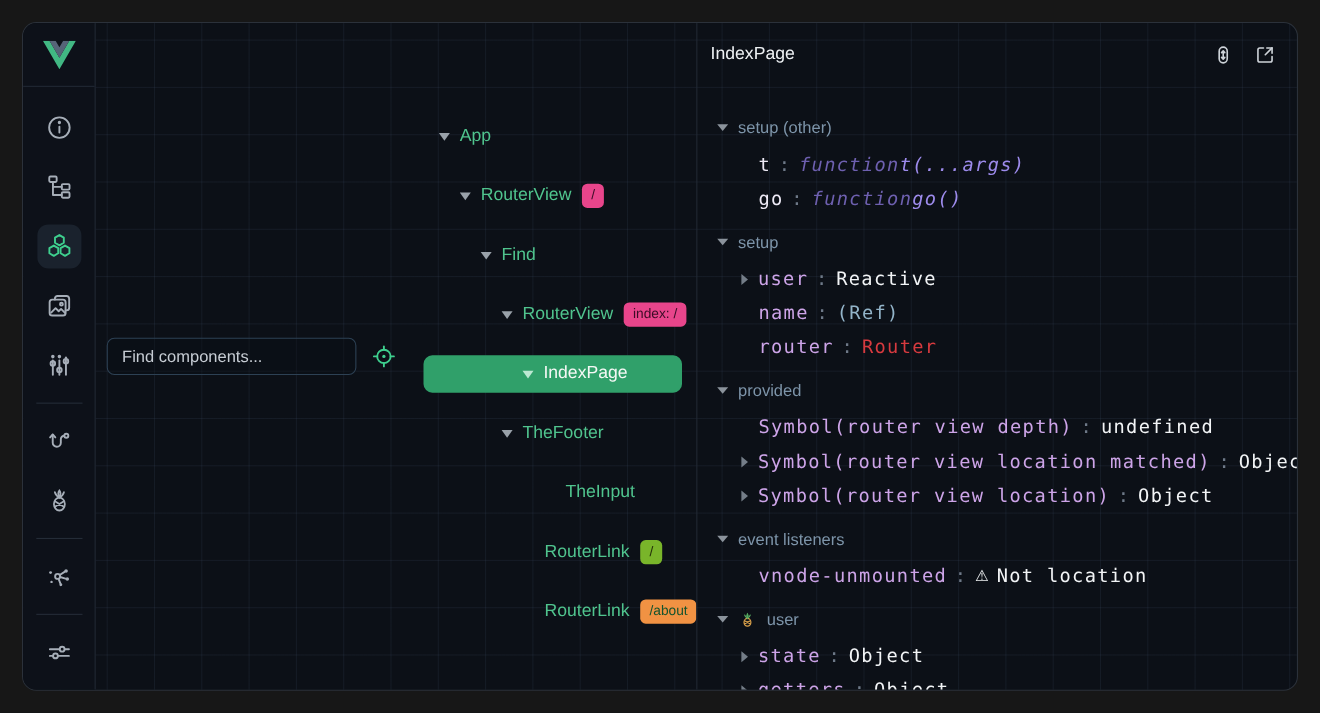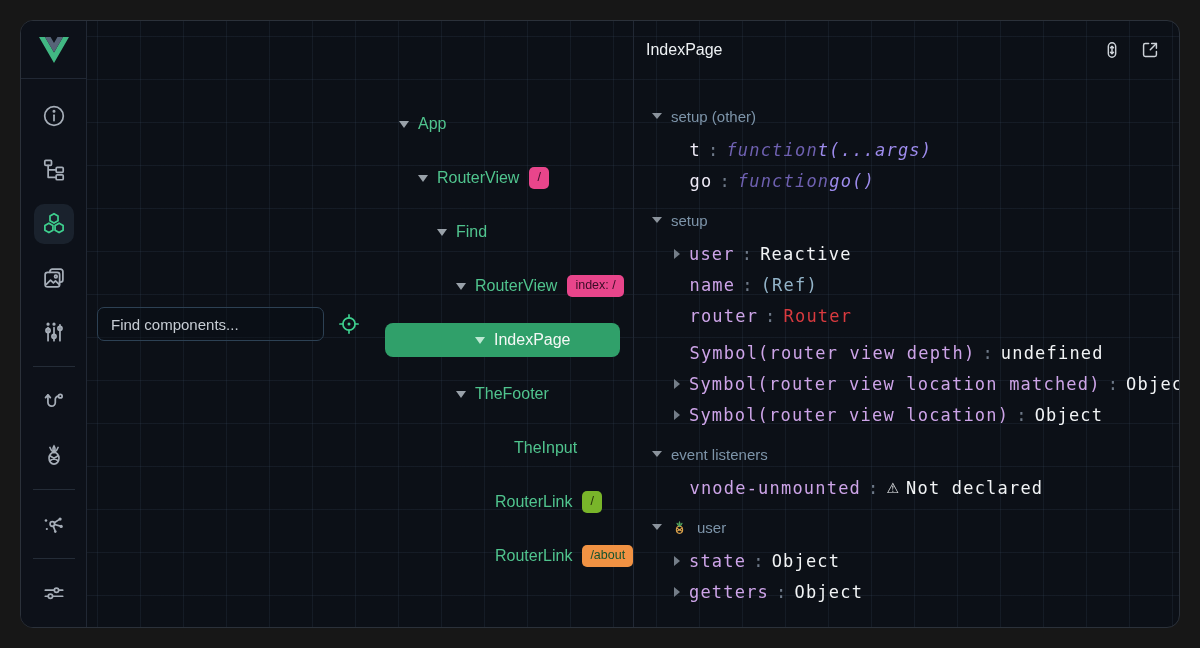--- a/index.html
+++ b/index.html
@@ -317,20 +317,24 @@
             <span class="v-ref"> (Ref)</span>
           </div>
           <div class="state-row">
             <span class="row-spacer"></span>
             <span class="k-purple">router</span>
             <span class="colon">:</span>
             <span class="v-red">Router</span>
           </div>
         </div>
         <div class="state-section">
+          <div class="section-header">
+            <span class="section-caret"></span>
+            <span class="section-title">provided</span>
+          </div>
           <div class="state-row">
             <span class="row-spacer"></span>
             <span class="k-purple">Symbol(router view depth)</span>
             <span class="colon">:</span>
             <span class="v-plain">undefined</span>
           </div>
           <div class="state-row">
             <span class="row-caret"></span>
             <span class="k-purple">Symbol(router view location matched)</span>
             <span class="colon">:</span>
@@ -346,21 +350,21 @@
         <div class="state-section">
           <div class="section-header">
             <span class="section-caret"></span>
             <span class="section-title">event listeners</span>
           </div>
           <div class="state-row">
             <span class="row-spacer"></span>
             <span class="k-purple">vnode-unmounted</span>
             <span class="colon">:</span>
             <span class="v-warn">⚠</span>
-            <span class="v-plain">Not declared</span>
+            <span class="v-plain">Not location</span>
           </div>
         </div>
         <div class="state-section">
           <div class="section-header">
             <span class="section-caret"></span>
             <span class="section-icon">
               <svg width="17" height="17" viewBox="0 0 24 24" fill="none" stroke-linecap="round">
                 <g stroke="#d9a04a" stroke-width="1.6">
                   <ellipse cx="12" cy="15.2" rx="4.4" ry="5"></ellipse>
                   <path d="M8.4 13.2 L15.6 17.2 M15.6 13.2 L8.4 17.2"></path>

